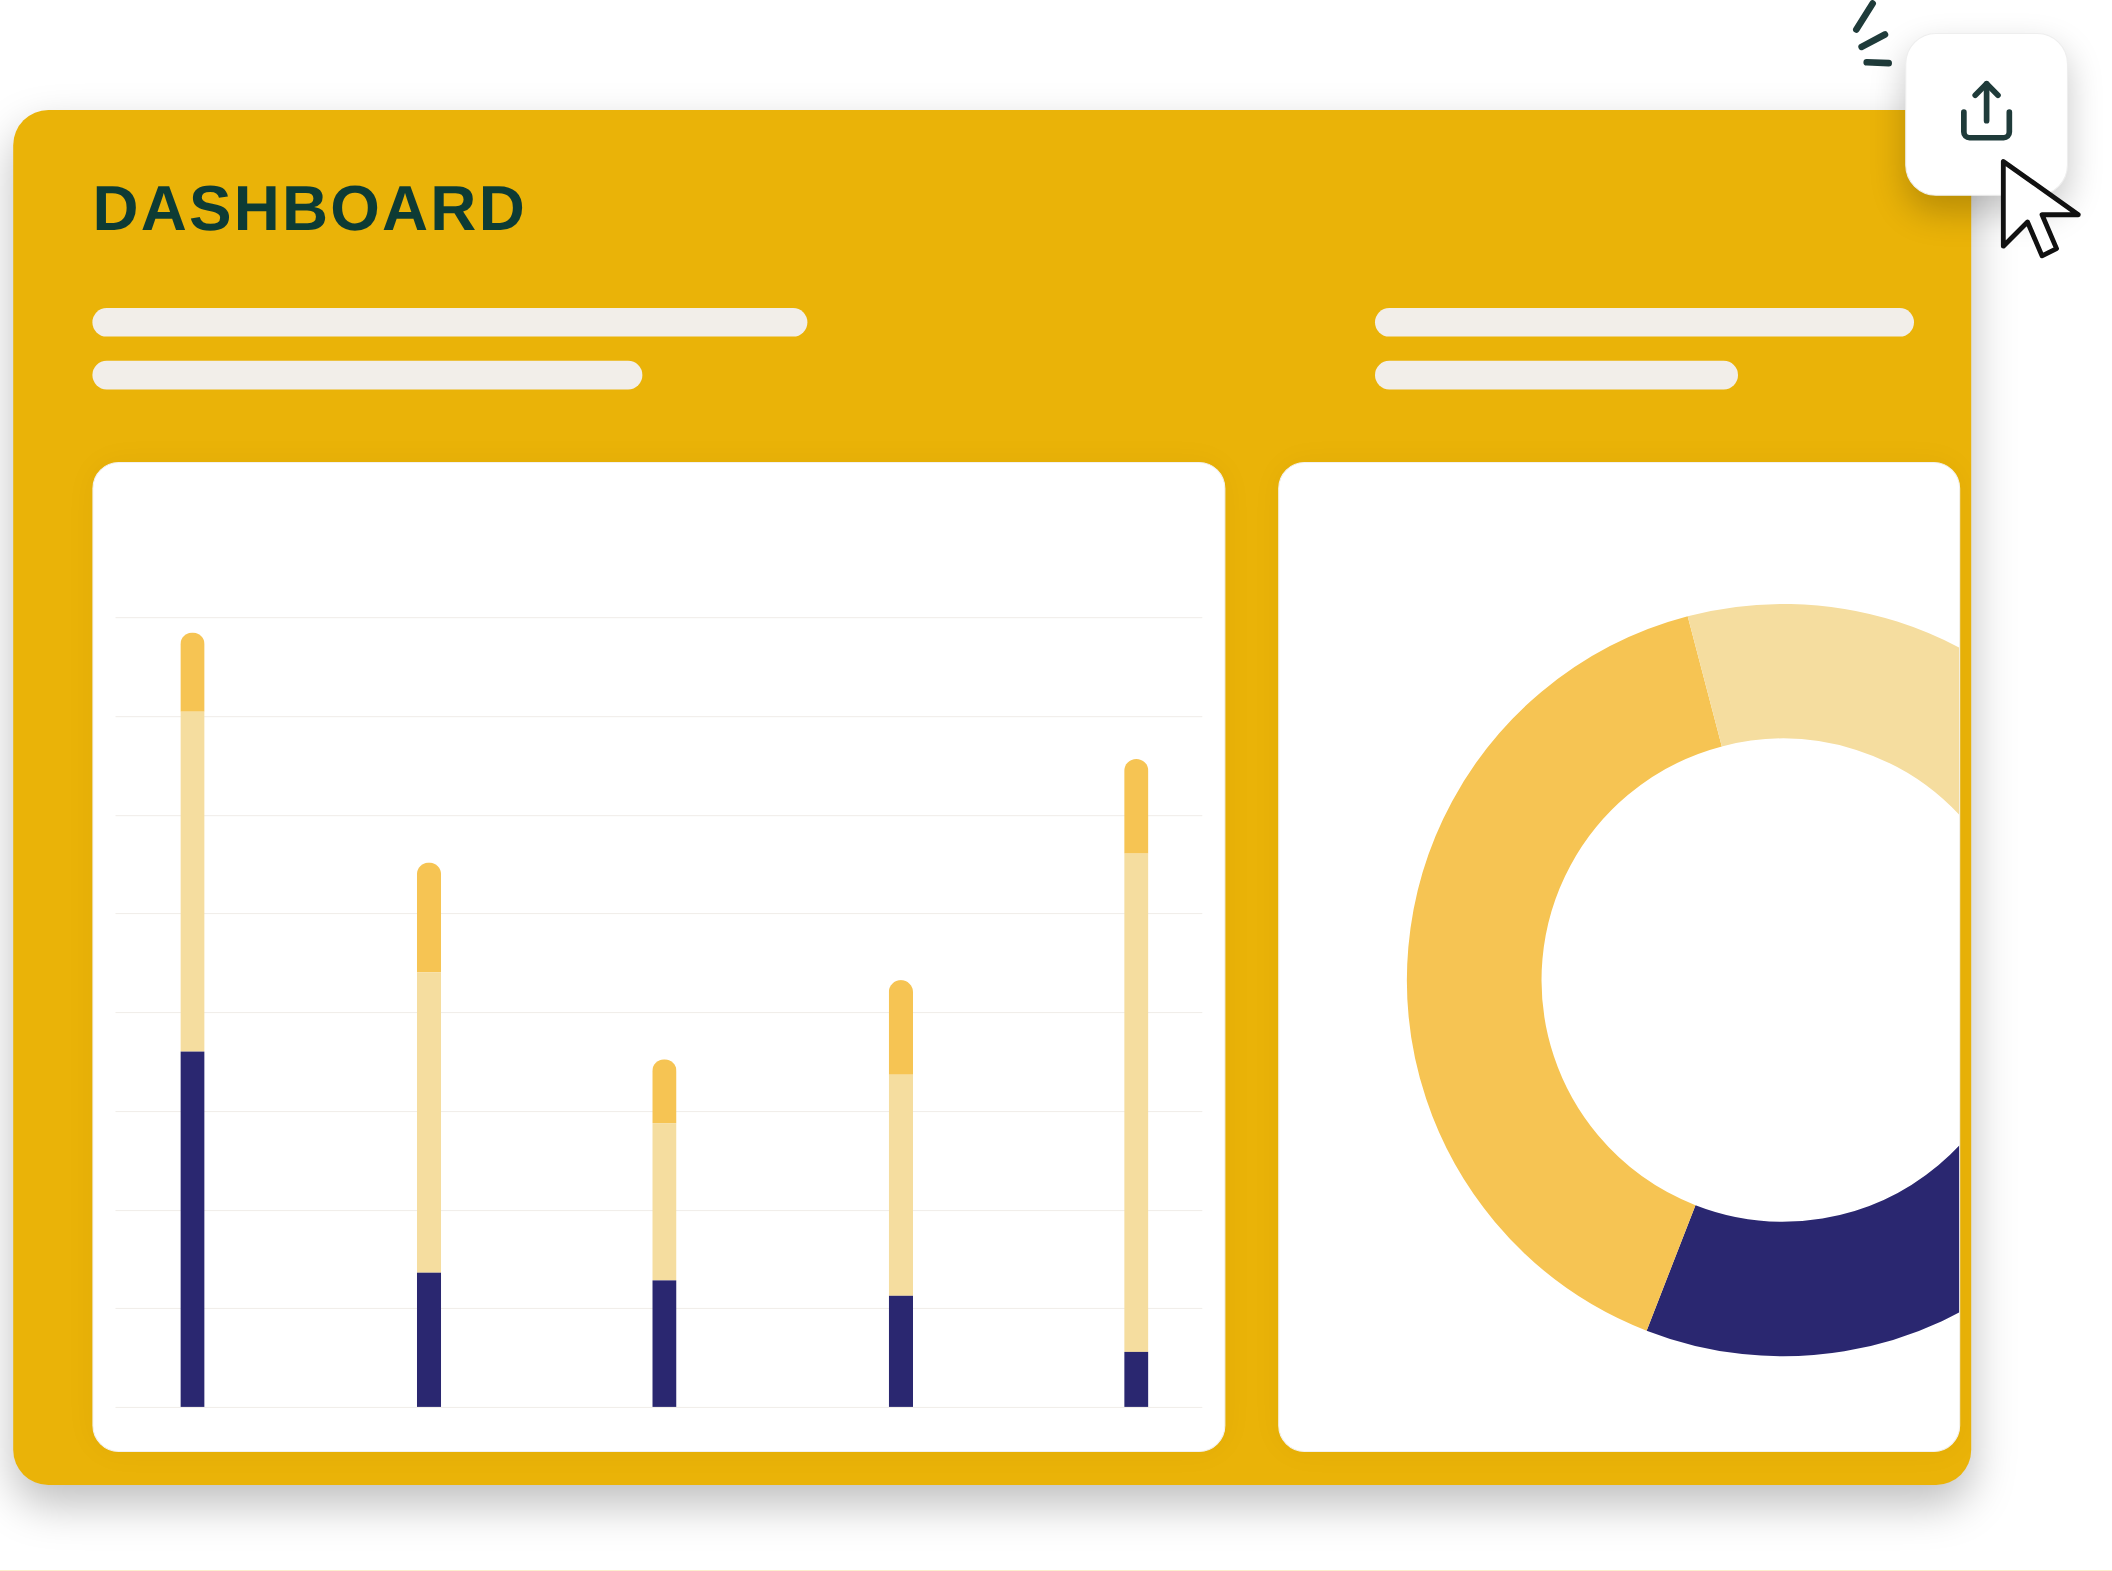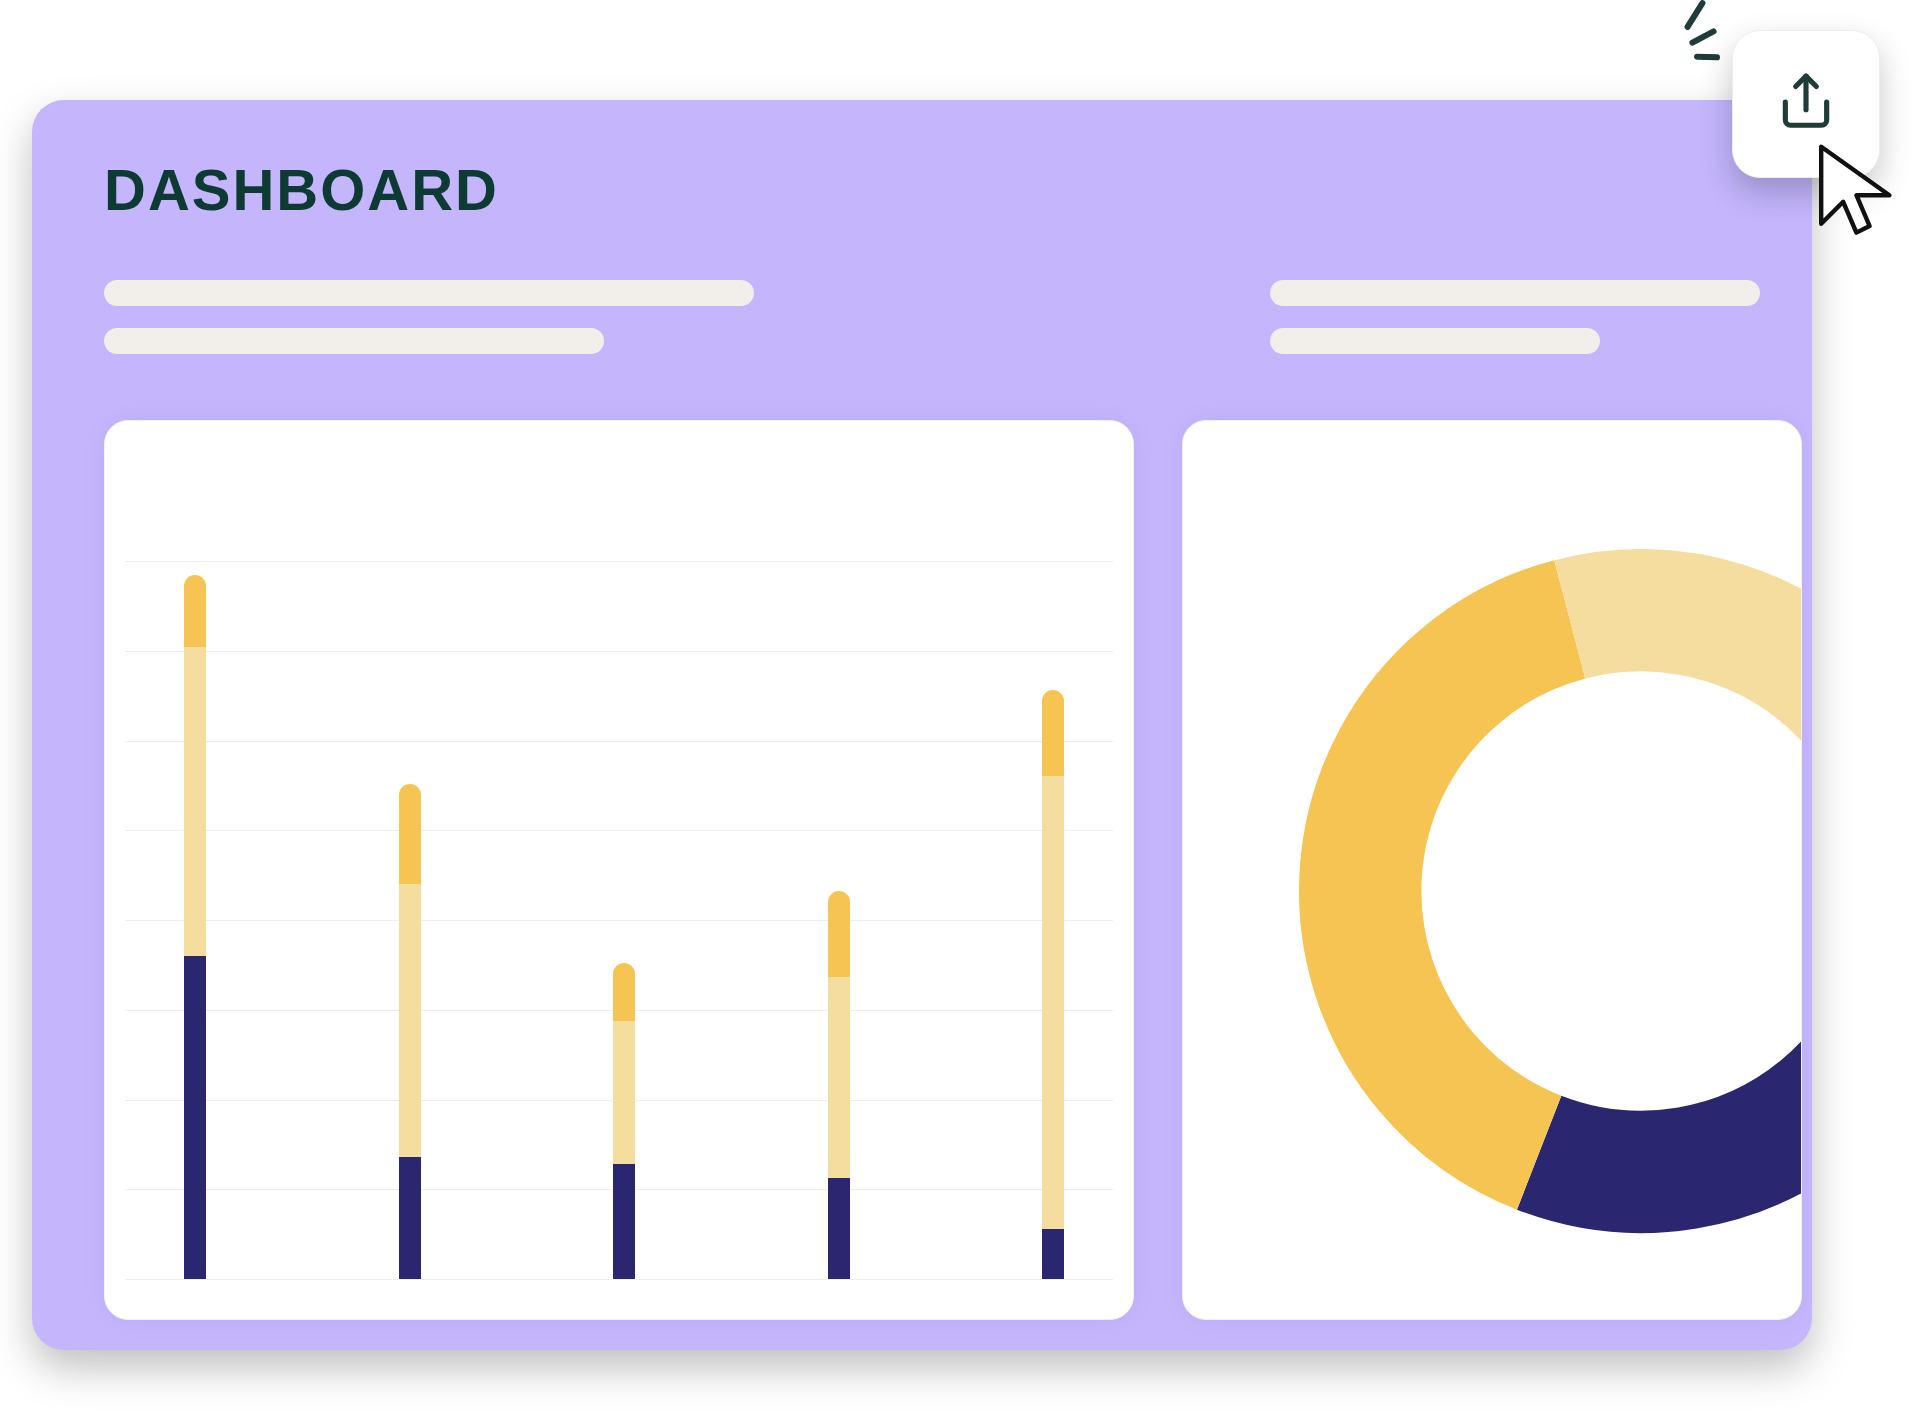--- a/index.html
+++ b/index.html
@@ -5,25 +5,25 @@
   * { box-sizing: border-box; margin: 0; padding: 0; }
   body {
     width: 1920px;
     height: 1428px;
     font-family: -apple-system, BlinkMacSystemFont, "Segoe UI", Arial, sans-serif;
     position: relative;
     background: transparent;
   }
   .card {
     position: absolute;
-    left: 32px;
+    left: 12px;
     top: 100px;
     width: 1780px;
     height: 1250px;
-    background: #c4b5fd;
+    background: #eab308;
     border-radius: 32px;
     box-shadow: 0 18px 40px rgba(0,0,0,0.25);
     overflow: hidden;
   }
   .title {
     position: absolute;
     left: 72px;
     top: 56px;
     font-size: 58px;
     font-weight: 800;

